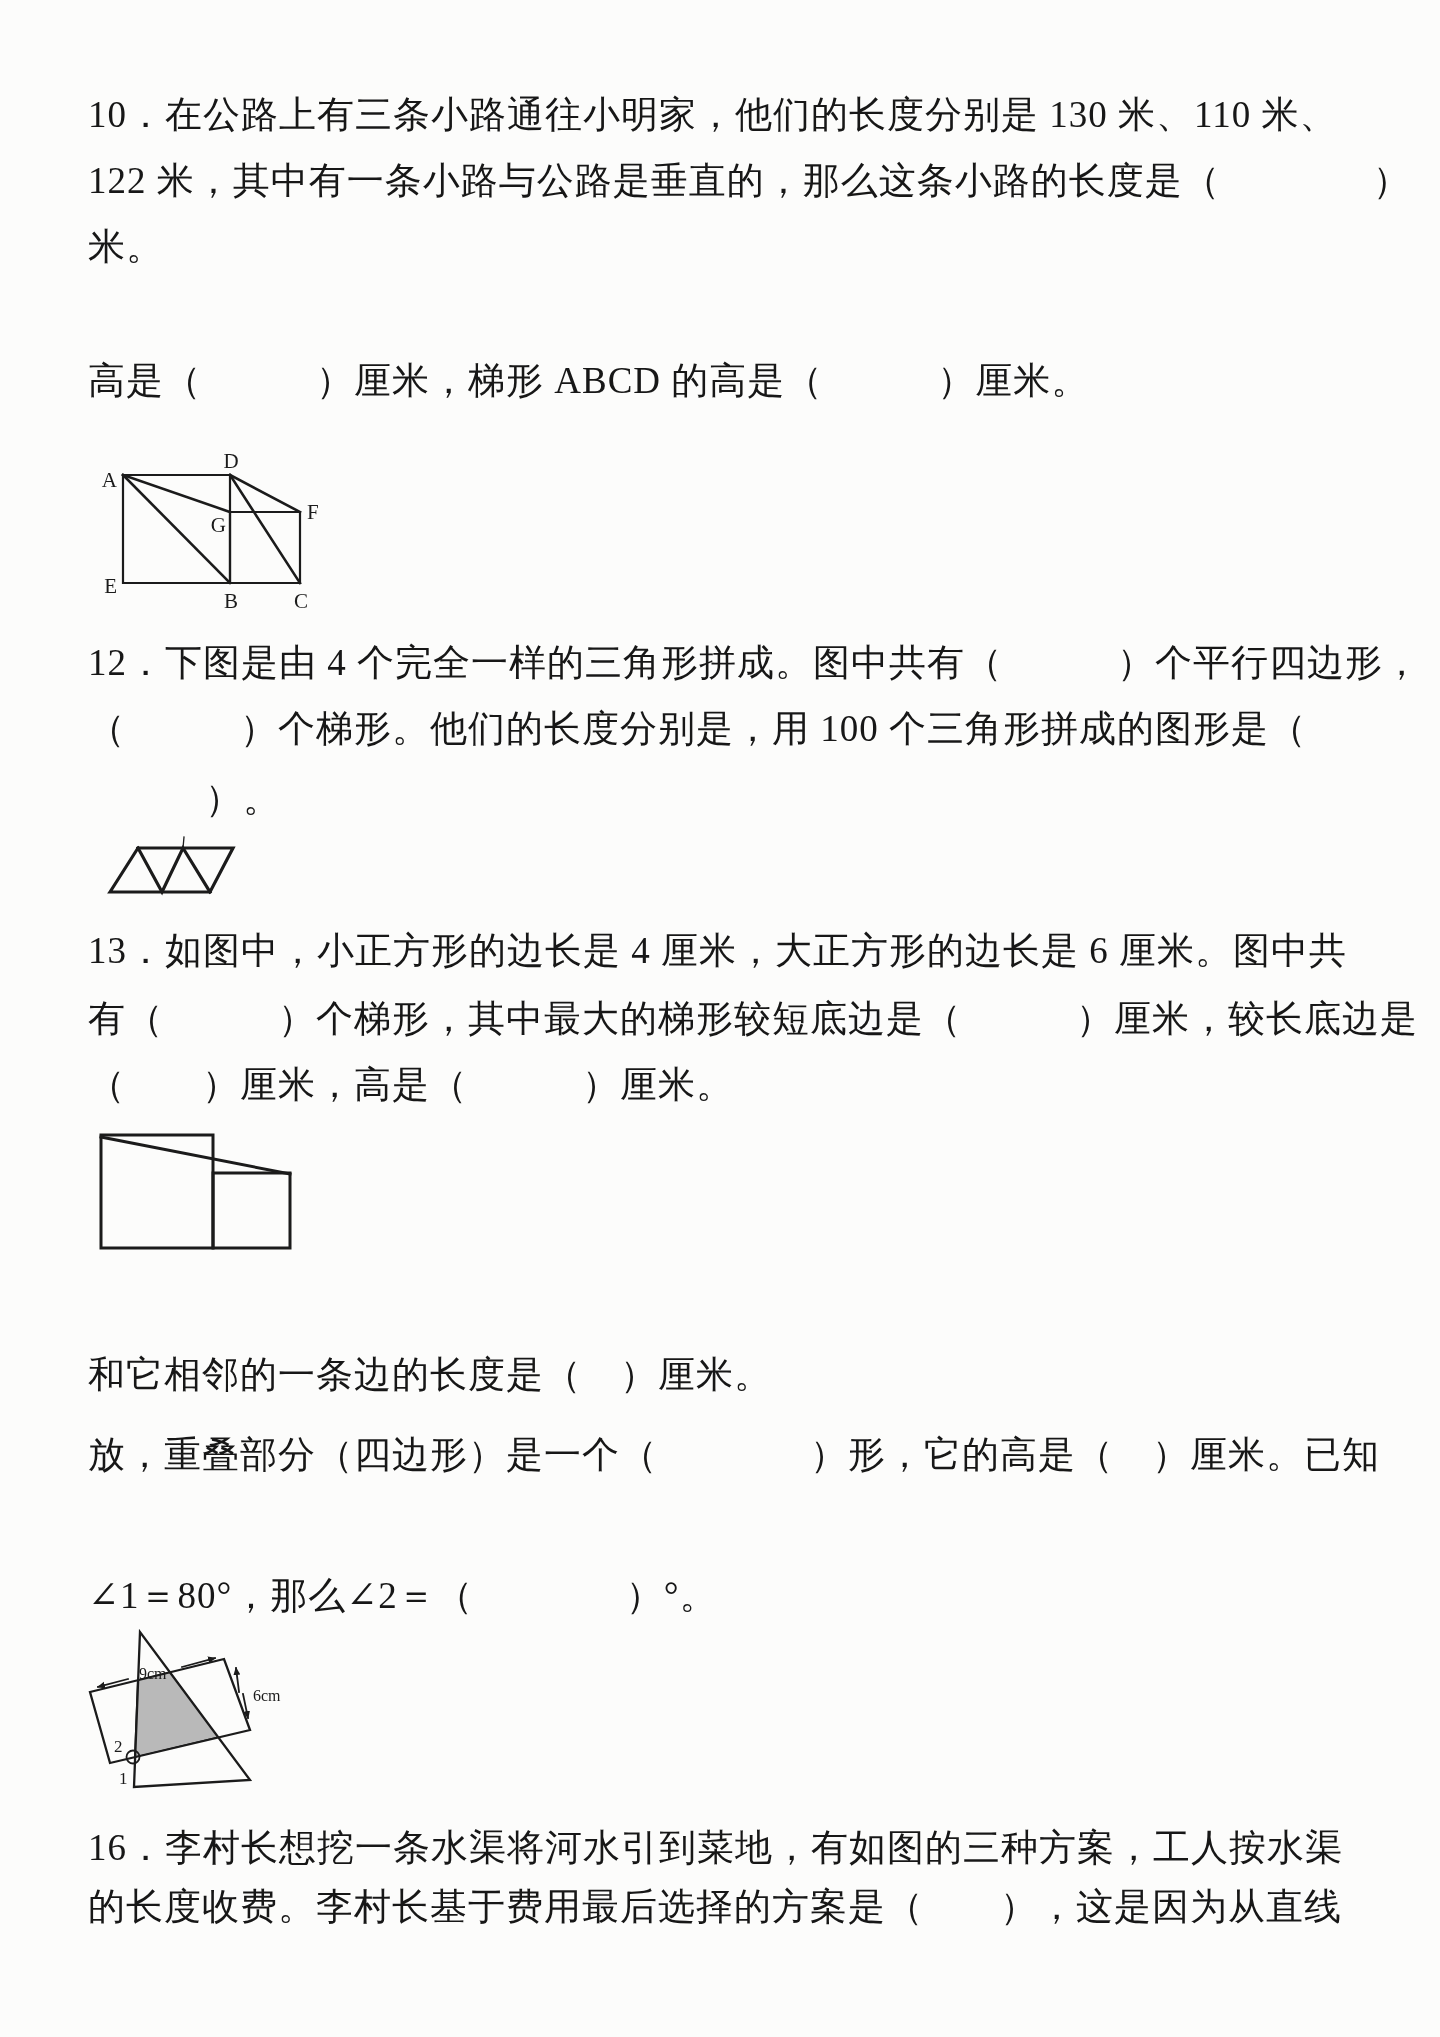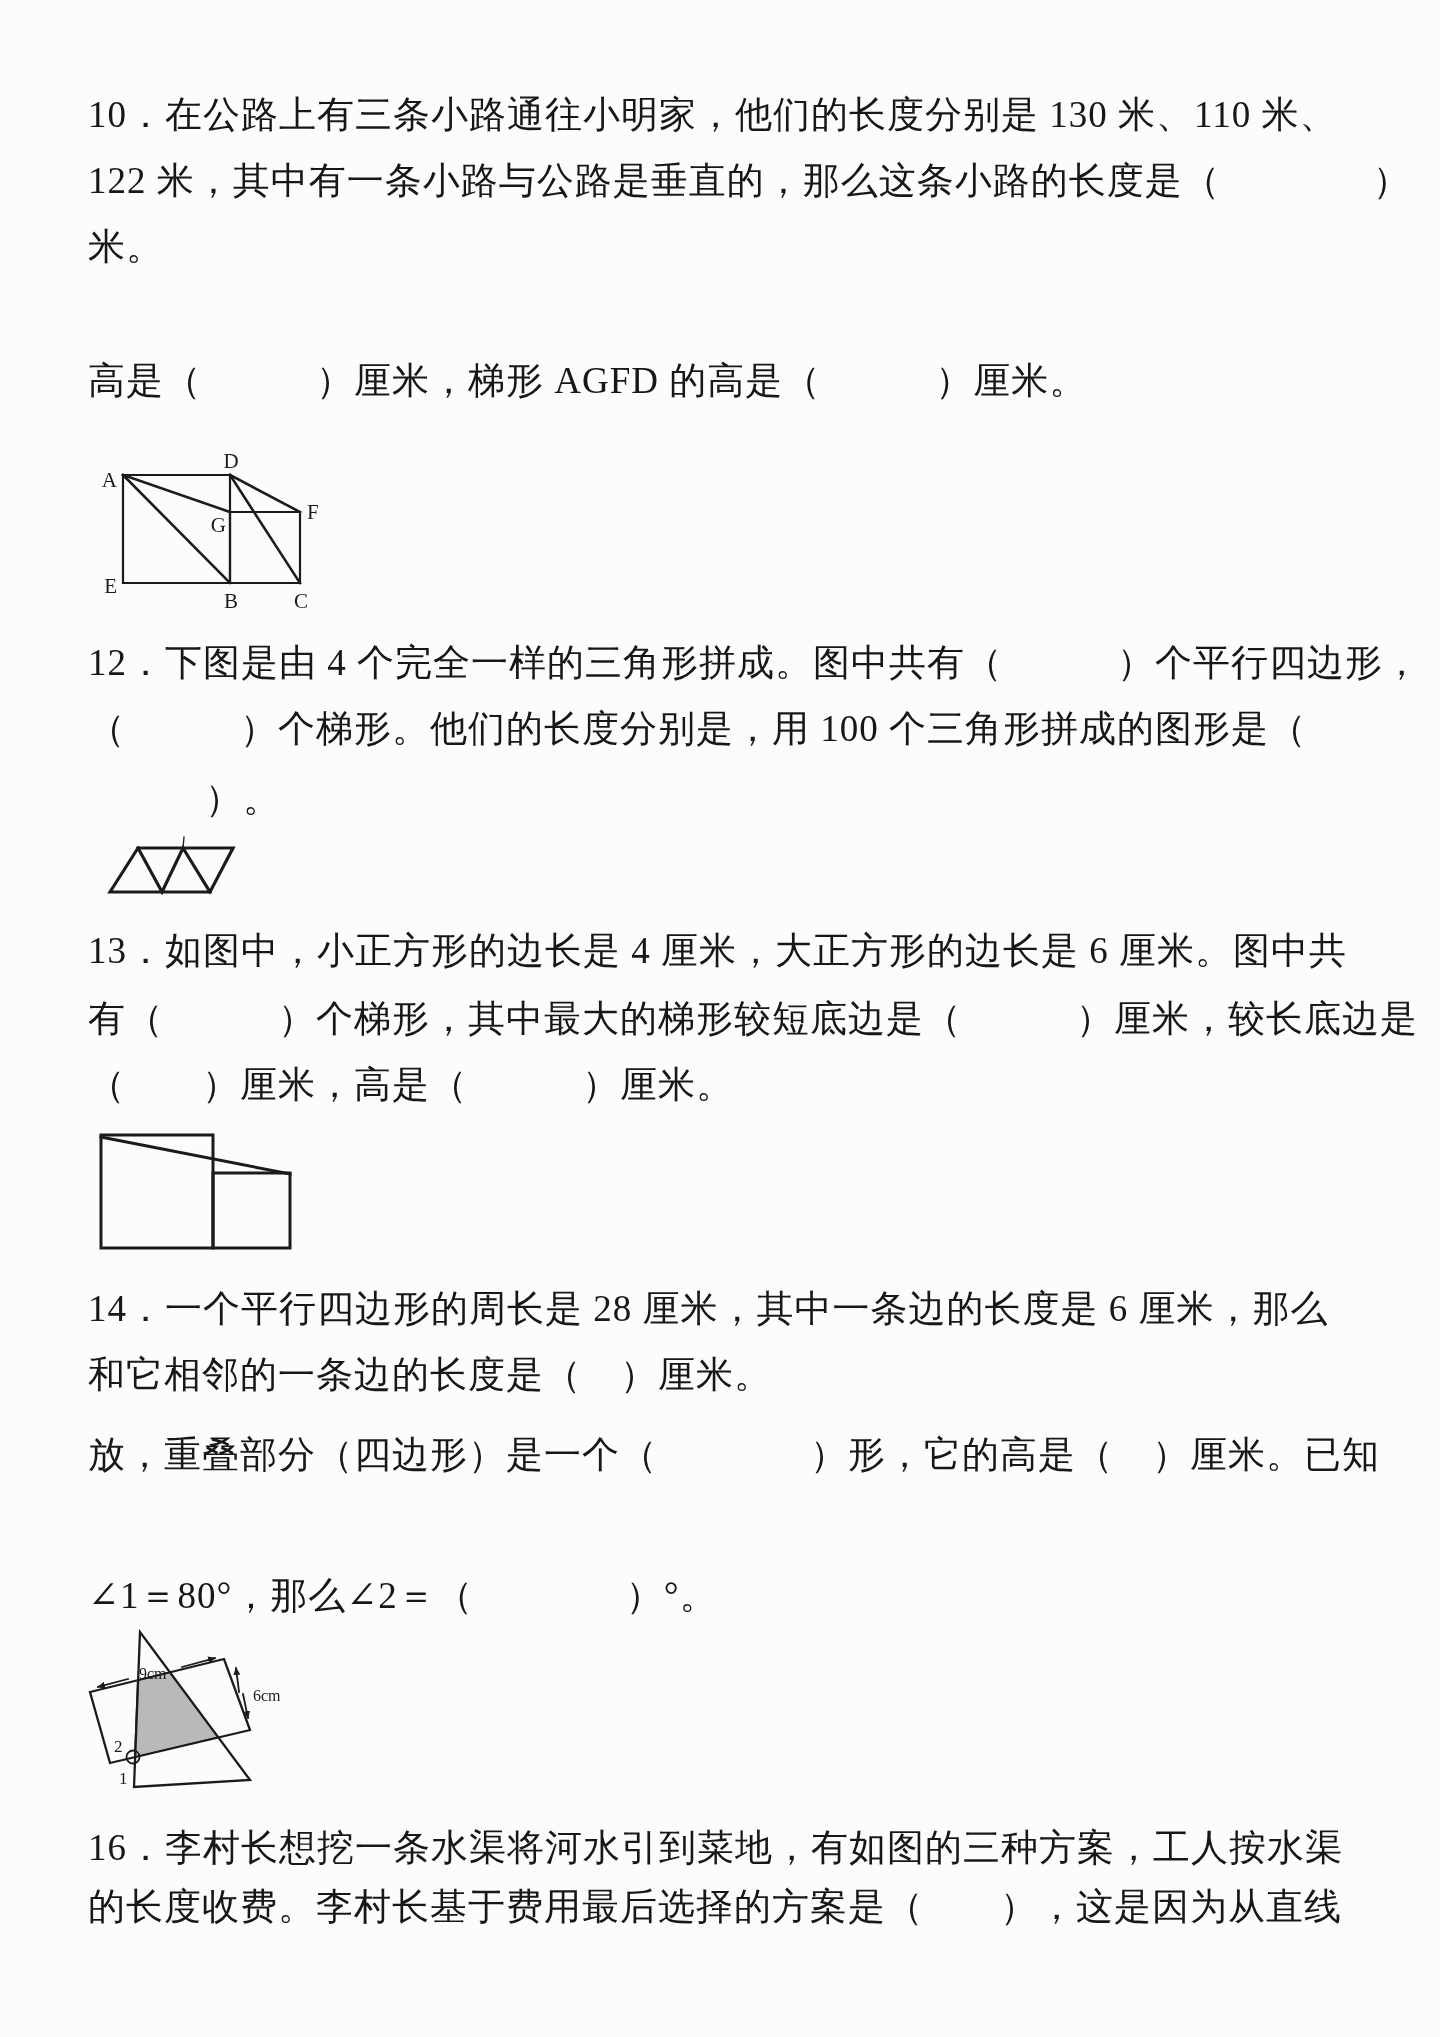--- a/index.html
+++ b/index.html
@@ -36,21 +36,21 @@
 </style>
 </head>
 <body>
 
 <div class="page">
 
   <div class="line" style="top:92px">10．在公路上有三条小路通往小明家，他们的长度分别是 130 米、110 米、</div>
   <div class="line" style="top:158px">122 米，其中有一条小路与公路是垂直的，那么这条小路的长度是（　　　　）</div>
   <div class="line" style="top:224px">米。</div>
 
-  <div class="line" style="top:358px">高是（　　　）厘米，梯形 AGFD 的高是（　　　）厘米。</div>
+  <div class="line" style="top:358px">高是（　　　）厘米，梯形 ABCD 的高是（　　　）厘米。</div>
 
   <svg class="fig" style="left:80px;top:444px" width="250" height="176" viewBox="80 444 250 176">
     <polygon points="123,475 230,475 230,583 123,583" fill="none" stroke-width="2.2"></polygon>
     <polygon points="230,512 300,512 300,583 230,583" fill="none" stroke-width="2.2"></polygon>
     <line x1="123" y1="475" x2="230" y2="512" stroke-width="2.6"></line>
     <line x1="123" y1="475" x2="230" y2="583" stroke-width="2.6"></line>
     <line x1="230" y1="475" x2="300" y2="512" stroke-width="2.6"></line>
     <line x1="230" y1="475" x2="300" y2="583" stroke-width="2.6"></line>
     <text x="117" y="487" font-size="21" text-anchor="end">A</text>
     <text x="231" y="468" font-size="21" text-anchor="middle">D</text>
@@ -74,21 +74,20 @@
   <div class="line" style="top:928px">13．如图中，小正方形的边长是 4 厘米，大正方形的边长是 6 厘米。图中共</div>
   <div class="line" style="top:1062px">（　　）厘米，高是（　　　）厘米。</div>
   <div class="line" style="top:996px">有（　　　）个梯形，其中最大的梯形较短底边是（　　　）厘米，较长底边是</div>
 
   <svg class="fig" style="left:95px;top:1124px" width="210" height="136" viewBox="95 1124 210 136">
     <rect x="101" y="1135" width="112" height="113" fill="none" stroke-width="3"></rect>
     <rect x="213" y="1173" width="77" height="75" fill="none" stroke-width="3"></rect>
     <line x1="101" y1="1137" x2="290" y2="1174" stroke-width="3"></line>
   </svg>
 
-  <div class="line" style="top:1286px">14．一个平行四边形的周长是 28 厘米，其中一条边的长度是 6 厘米，那么</div>
   <div class="line" style="top:1352px">和它相邻的一条边的长度是（　）厘米。</div>
 
   <div class="line" style="top:1432px">放，重叠部分（四边形）是一个（　　　　）形，它的高是（　）厘米。已知</div>
   <div class="line" style="top:1573px">∠1＝80°，那么∠2＝（　　　　）°。</div>
 
   <svg class="fig" style="left:75px;top:1620px" width="215" height="185" viewBox="75 1620 215 185">
     <defs>
       <marker id="ah" markerWidth="9" markerHeight="8" refX="7" refY="3.5" orient="auto" markerUnits="userSpaceOnUse">
         <path d="M0,0 L8,3.5 L0,7 z" fill="#1b1b1b" stroke="none"></path>
       </marker>

